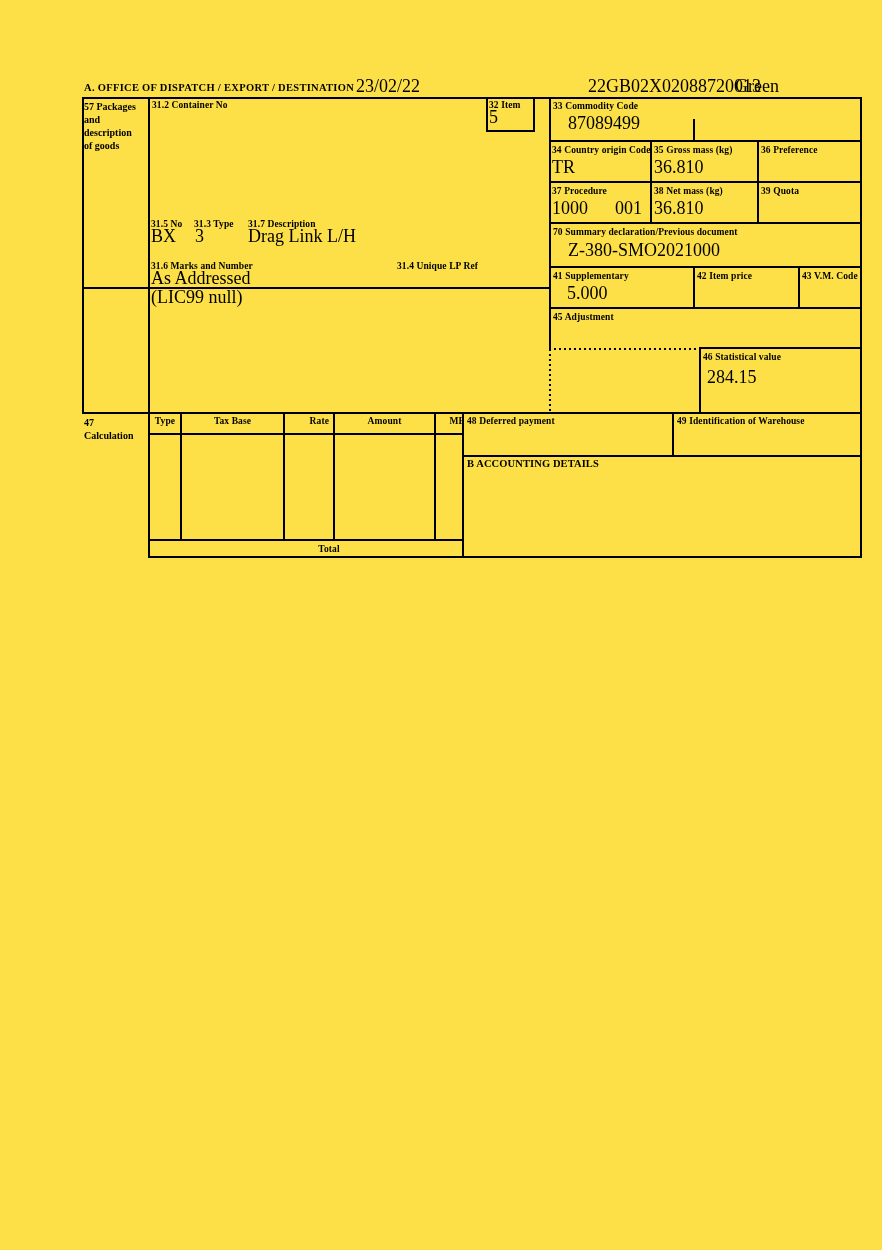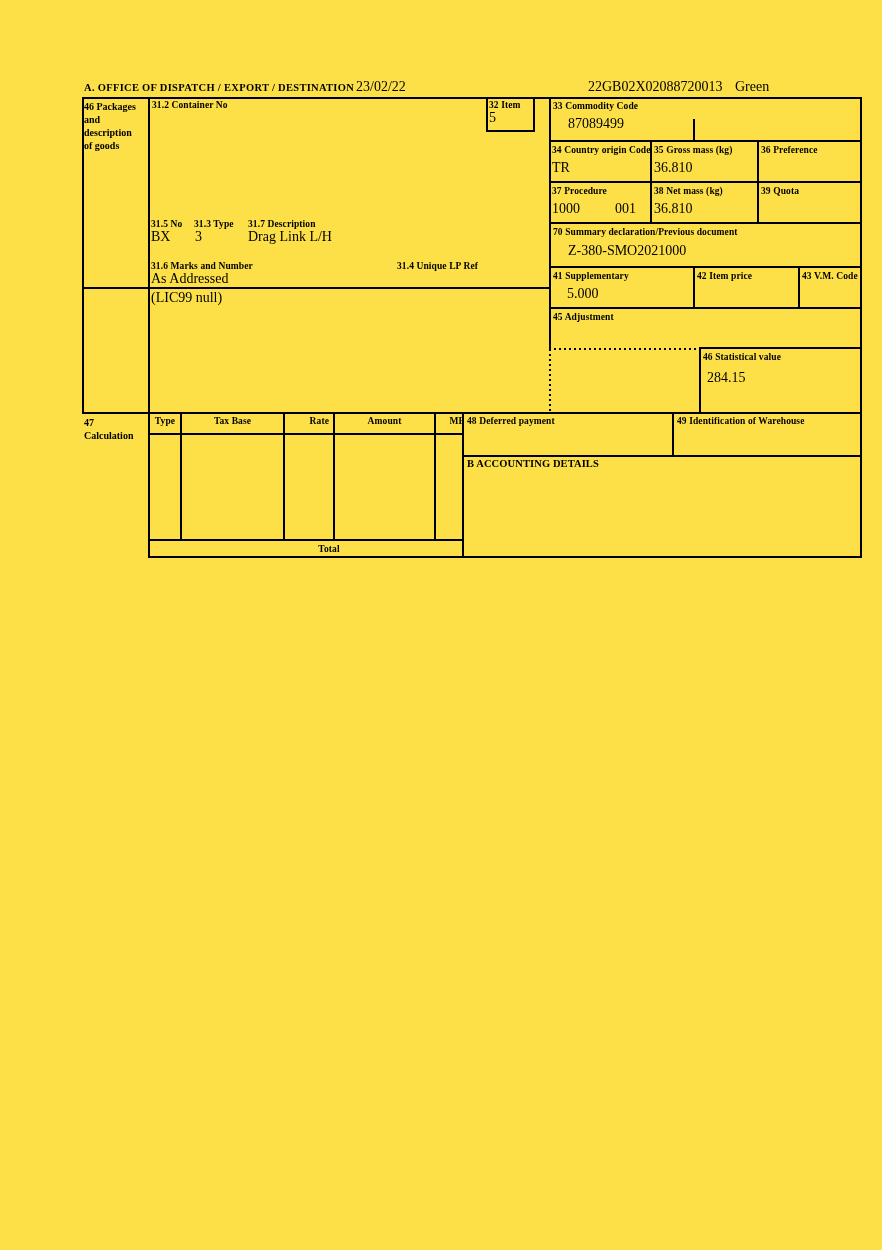--- a/index.html
+++ b/index.html
@@ -16,21 +16,21 @@
   .lbl {
     position: absolute;
     font-weight: bold;
     font-size: 9.5px;
     line-height: 10px;
     white-space: nowrap;
     letter-spacing: 0.1px;
   }
   .val {
     position: absolute;
-    font-size: 14px;
+    font-size: 18px;
     line-height: 15px;
     white-space: nowrap;
   }
   .side {
     position: absolute;
     font-weight: bold;
     font-size: 10px;
     line-height: 13px;
     white-space: pre-line;
   }
@@ -93,21 +93,21 @@
       <line x1="462" y1="456" x2="861" y2="456"></line>
       <line x1="148" y1="557" x2="861" y2="557"></line>
     </g>
   </svg>
 
   <div class="hdr" style="left:84px; top:82px">A.  OFFICE OF DISPATCH / EXPORT / DESTINATION</div>
   <div class="val" style="left:356px; top:79px">23/02/22</div>
   <div class="val" style="left:588px; top:79px">22GB02X02088720013</div>
   <div class="val" style="left:735px; top:79px">Green</div>
 
-  <div class="side" style="left:84px; top:100px; width:62px">46 Packages
+  <div class="side" style="left:84px; top:100px; width:62px">57 Packages
 and
 description
 of goods</div>
   <div class="side" style="left:84px; top:416px; width:62px">47
 Calculation</div>
 
   <div class="lbl" style="left:152px; top:100px">31.2 Container No</div>
   <div class="lbl" style="left:489px; top:100px">32 Item</div>
   <div class="val" style="left:489px; top:110px">5</div>
   <div class="lbl" style="left:151px; top:219px">31.5 No</div>

